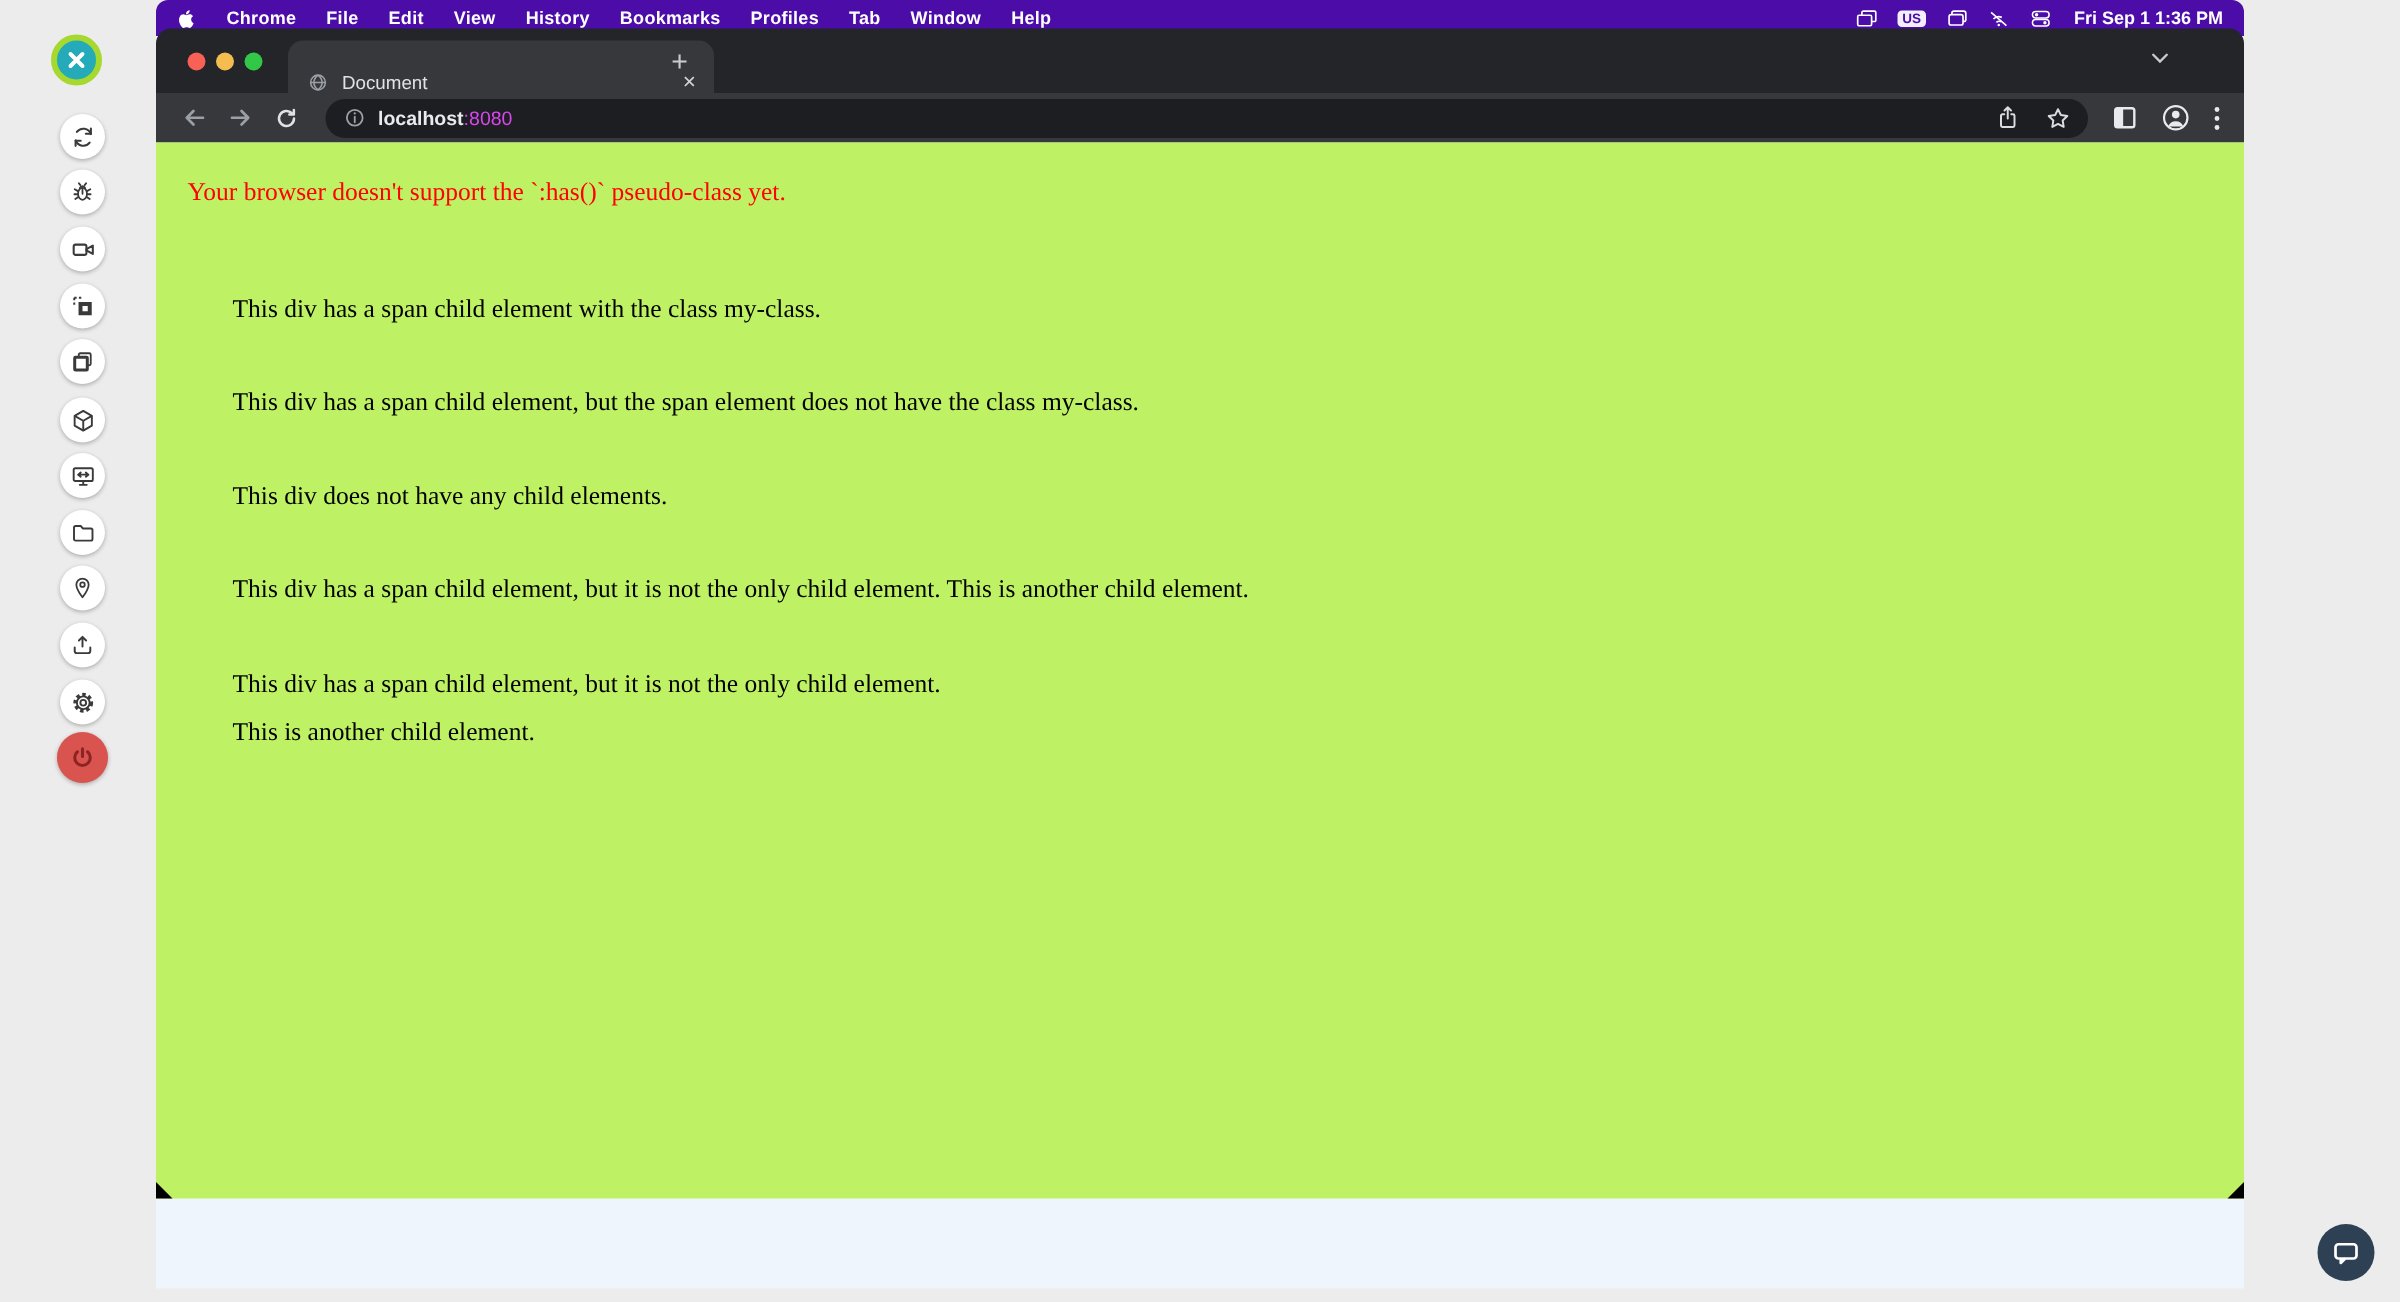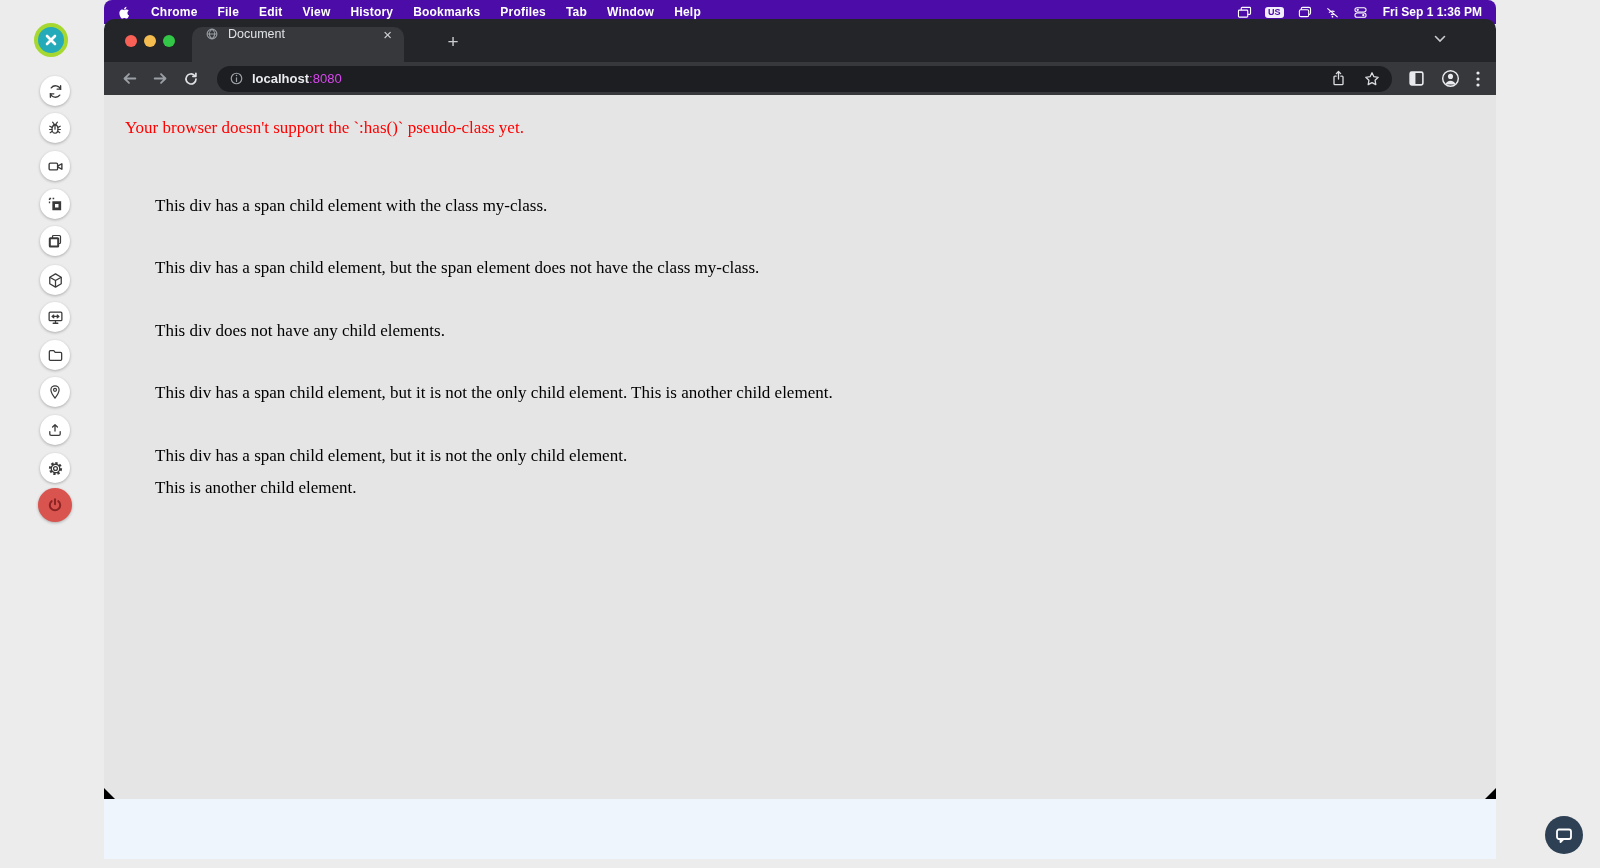--- a/index.html
+++ b/index.html
@@ -21,43 +21,43 @@
               border-radius:3px; padding:1px 3px; line-height:1; }
   .clock { font-weight:600; white-space:nowrap; margin-left:2px; }
 
   
   .tabstrip { position:absolute; left:0; top:19px; width:100%; height:43px; background:#242528;
               border-radius:10px 10px 0 0; }
   .traffic { position:absolute; top:16px; width:12px; height:12px; border-radius:50%; }
   .t-red    { left:21px;  background:#f96157; }
   .t-yellow { left:40px;  background:#f5bd4f; }
   .t-green  { left:59px;  background:#33c748; }
-  .tab { position:absolute; left:88px; bottom:0; width:212px; height:35px; background:#37383c;
-         border-radius:10px 10px 0 0; display:flex; align-items:flex-start; padding:0 10px 0 13px;
+  .tab { position:absolute; left:88px; bottom:0; width:284px; height:35px; background:#37383c;
+         border-radius:10px 10px 0 0; display:flex; align-items:flex-end; padding:0 10px 0 13px;
          color:#dfe2e6; font-size:12.5px; }
   .tab-title { margin-left:9px; flex:1; }
   .tab-close { color:#cfd2d6; font-size:15px; line-height:1; padding:0 2px; }
   .newtab { position:absolute; left:336px; top:10px; width:26px; height:26px; color:#c8cbd0;
             font-size:19px; display:flex; align-items:center; justify-content:center; }
   .tab-chevron { position:absolute; right:50px; top:16px; }
 
   
   .toolbar { position:absolute; left:0; top:62px; width:100%; height:33px; background:#37383c;
              display:flex; align-items:center; padding:0 12px 0 12px; }
   .nav-btn { width:26px; height:26px; display:flex; align-items:center; justify-content:center;
              margin-right:5px; }
   .omnibox { flex:1; height:26px; margin:0 16px 0 8px; background:#1d1e21; border-radius:13px;
              display:flex; align-items:center; padding:0 12px; color:#e8eaed; font-size:13px; }
   .omni-host { margin-left:8px; font-weight:600; }
   .omni-port { color:#d946ef; }
   .omni-right { margin-left:auto; display:flex; align-items:center; gap:18px; }
   .tool-right { display:flex; align-items:center; gap:16px; padding-right:4px; }
 
   
-  .page { position:absolute; left:0; top:95px; width:100%; height:704px; background:#e5e5e5;
+  .page { position:absolute; left:0; top:95px; width:100%; height:704px; background:#bef264;
           font-family:"Liberation Serif", serif; color:#000; }
   .warn { position:absolute; left:21px; top:23px; color:#ff0000; font-size:17px; }
   .para { position:absolute; left:51px; font-size:17px; }
   .p0 { top:101px; } .p1 { top:163px; } .p2 { top:226px; }
   .p3 { top:288px; } .p4 { top:351px; } .p5 { top:383px; }
   .grip { position:absolute; bottom:0; width:0; height:0; }
   .grip-l { left:0; border-bottom:11px solid #000; border-right:11px solid transparent; }
   .grip-r { right:0; border-bottom:11px solid #000; border-left:11px solid transparent; }
 
   

